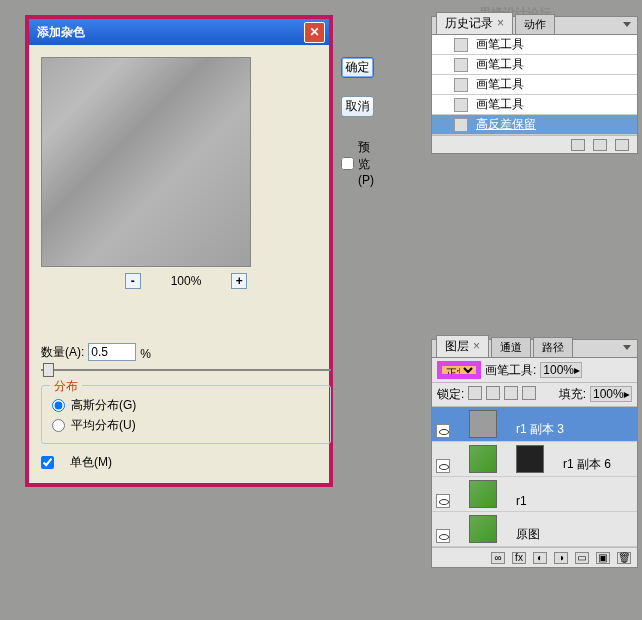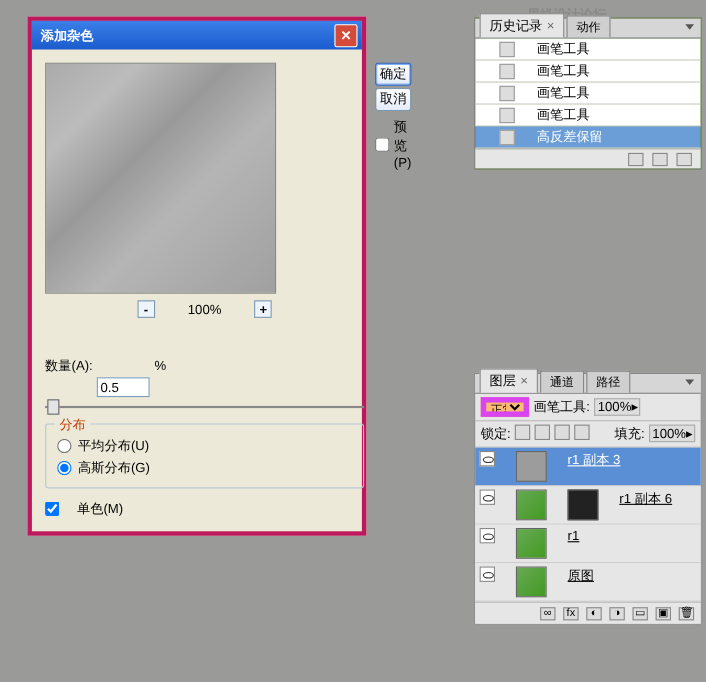--- a/index.html
+++ b/index.html
@@ -10,58 +10,58 @@
 
 .dialog { position: absolute; left: 25px; top: 15px; width: 308px; background: #ece9d8; border: 4px solid #be185d; }
 .titlebar { height: 26px; background: linear-gradient(#3a80e8, #1b5bce); display: flex; align-items: center; padding: 0 4px 0 8px; color: white; font-weight: bold; }
 .titlebar-spacer { flex: 1; }
 .close-btn { width: 21px; height: 21px; background: #d44b3a; border: 1px solid #fff; color: white; font-weight: bold; display: flex; align-items: center; justify-content: center; cursor: pointer; border-radius: 2px; }
 .dialog-body { padding: 12px; display: flex; }
 .preview-col { flex: 1; }
 .preview-box { width: 210px; height: 210px; border: 1px solid #888; background: linear-gradient(135deg,#aaa 0%,#bcbcbc 20%,#999 40%,#b5b5b5 60%,#a0a0a0 100%); margin-bottom: 6px; }
 .zoom-row { display: flex; align-items: center; justify-content: center; gap: 30px; margin-bottom: 14px; }
 .zoom-btn { width: 16px; height: 16px; border: 1px solid #7a98af; background: #eef4fb; display: flex; align-items: center; justify-content: center; font-weight: bold; cursor: pointer; }
-.amount-row { display: flex; align-items: center; gap: 4px; margin-bottom: 4px; }
+.amount-row { display: flex; align-items: flex-end; gap: 4px; margin-bottom: 4px; }
 .amount-input { width: 48px; height: 18px; border: 1px solid #7f9db9; padding: 0 2px; background: white; margin-top: 40px; }
 .slider-track { width: 290px; height: 2px; background: #888; position: relative; margin: 8px 0 14px; }
 .slider-thumb { position: absolute; left: 2px; top: -6px; width: 11px; height: 14px; background: #e4e4e4; border: 1px solid #666; }
 .fieldset { border: 1px solid #b8c8d8; border-radius: 3px; padding: 8px 10px 6px; margin-bottom: 10px; position: relative; }
 .fieldset .legend { position: absolute; top: -8px; left: 8px; background: #ece9d8; padding: 0 4px; color: #c2410c; }
 .radio-row { display: flex; align-items: center; gap: 4px; margin: 3px 0; }
 .radio-row input { margin-right: 2px; }
 .check-row { display: flex; align-items: center; gap: 16px; }
-.btn-col { display: flex; flex-direction: column; gap: 2px; padding-left: 10px; width: 92px; }
+.btn-col { display: flex; flex-direction: column; gap: 18px; padding-left: 10px; width: 92px; }
 .ps-btn { height: 21px; border: 1px solid #7a98af; border-radius: 3px; background: linear-gradient(#fff,#e4ecf7); cursor: pointer; }
 .ps-btn.primary { border: 1px solid #2f6ac9; box-shadow: 0 0 0 1px #7eb0f5 inset; }
 .prev-check { display: flex; align-items: center; gap: 4px; margin-top: 4px; }
 
 
-.history-panel { position: absolute; right: 4px; top: 16px; width: 207px; background: #4d7c0f; border: 1px solid #868686; }
+.history-panel { position: absolute; right: 4px; top: 16px; width: 207px; background: #84cc16; border: 1px solid #868686; }
 .panel-tabs { height: 18px; background: #d6d6d6; display: flex; align-items: end; border-bottom: 1px solid #868686; padding-left: 4px; }
 .panel-tab { padding: 2px 8px; background: #e6e6e6; border: 1px solid #868686; border-bottom: none; margin-right: 2px; font-size: 11px; cursor: pointer; }
 .panel-tab.inactive { background: #cfcfcf; }
 .panel-tab .x { margin-left: 4px; color: #666; }
 .panel-menu { position: absolute; right: 3px; top: 3px; width: 14px; height: 12px; cursor: pointer; }
 .panel-menu::before { content: ""; display: block; width: 0; height: 0; border-left: 4px solid transparent; border-right: 4px solid transparent; border-top: 5px solid #555; margin: 2px auto; }
 .history-list { max-height: 102px; overflow: hidden; }
-.history-row { height: 20px; display: flex; align-items: center; border-bottom: 1px solid #ccc; padding-left: 22px; gap: 20px; background: #fff; font-size: 11px; }
-.history-row.sel { background: #6b9ed6; color: white; }
+.history-row { height: 20px; display: flex; align-items: center; border-bottom: 1px solid #ccc; padding-left: 22px; gap: 8px; background: #fff; font-size: 11px; }
+.history-row.sel { background: #6b9ed6; color: white; text-decoration: underline; }
 .history-ico { width: 14px; height: 14px; border: 1px solid #999; background: #ddd; }
 .history-footer { height: 18px; background: #e6e6e6; display: flex; justify-content: flex-end; align-items: center; gap: 8px; padding: 0 8px; border-top: 1px solid #bbb; }
 .footer-ico { width: 14px; height: 12px; border: 1px solid #888; background: #ddd; cursor: pointer; }
 
 
 .layers-panel { position: absolute; right: 4px; top: 339px; width: 207px; background: #e6e6e6; border: 1px solid #868686; }
 .blend-row { display: flex; align-items: center; padding: 3px 5px; gap: 4px; border-bottom: 1px solid #bbb; font-size: 11px; }
 .blend-select { width: 44px; height: 18px; border: 5px solid #d946ef; background: #fdba74; font-size: 11px; }
 .opacity-box { width: 42px; height: 16px; border: 1px solid #aaa; background: #ddd; display: inline-flex; align-items: center; padding: 0 2px; font-size: 11px; }
 .lock-row { display: flex; padding: 3px 5px; gap: 4px; border-bottom: 1px solid #bbb; font-size: 11px; }
 .lock-ico { width: 14px; height: 14px; border: 1px solid #888; background: #ddd; cursor: pointer; }
 .layer-list { }
-.layer-row { display: flex; align-items: flex-start; border-bottom: 1px solid #ccc; padding: 3px 4px; gap: 19px; background: #e6e6e6; font-size: 11px; text-decoration: underline; }
+.layer-row { display: flex; align-items: flex-end; border-bottom: 1px solid #ccc; padding: 3px 4px; gap: 19px; background: #e6e6e6; font-size: 11px; }
 .layer-row.sel { background: #5a8fd6; color: white; }
 .eye { width: 14px; height: 14px; border: 1px solid #888; background: #fff; position: relative; cursor: pointer; }
 .eye::after { content: ""; position: absolute; left: 2px; top: 4px; width: 8px; height: 4px; border: 1px solid #333; border-radius: 50%; }
 .thumb { width: 28px; height: 28px; border: 1px solid #666; background: #9c9c9c; }
 .thumb.img { background: linear-gradient(135deg,#6a5,#492); }
 .thumb.mask { background: #222; }
 .layers-footer { height: 20px; background: #e6e6e6; display: flex; justify-content: flex-end; align-items: center; gap: 7px; padding: 0 6px; border-top: 1px solid #bbb; }
 .layers-footer .footer-ico { font-size: 10px; text-align: center; line-height: 10px; }
 </style>
 </head>
@@ -90,26 +90,26 @@
         <span><span>数量(A):</span></span>
         <input class="amount-input" value="0.5" style="">
         <span>%</span>
       </div>
       <div class="slider-track">
         <div class="slider-thumb"></div>
       </div>
       <div class="fieldset">
         <span class="legend">分布</span>
         <label class="radio-row">
+          <input type="radio" name="dist" checked="" style="">
+          <span>高斯分布(G)</span>
+        </label>
+        <label class="radio-row">
           <input type="radio" name="dist" style="">
           <span>平均分布(U)</span>
-        </label>
-        <label class="radio-row">
-          <input type="radio" name="dist" checked="" style="">
-          <span>高斯分布(G)</span>
         </label>
       </div>
       <label class="check-row">
         <input type="checkbox" checked="" style="">
         <span>单色(M)</span>
       </label>
     </div>
     <div class="btn-col">
       <button class="ps-btn primary">确定</button>
       <button class="ps-btn">取消</button>

